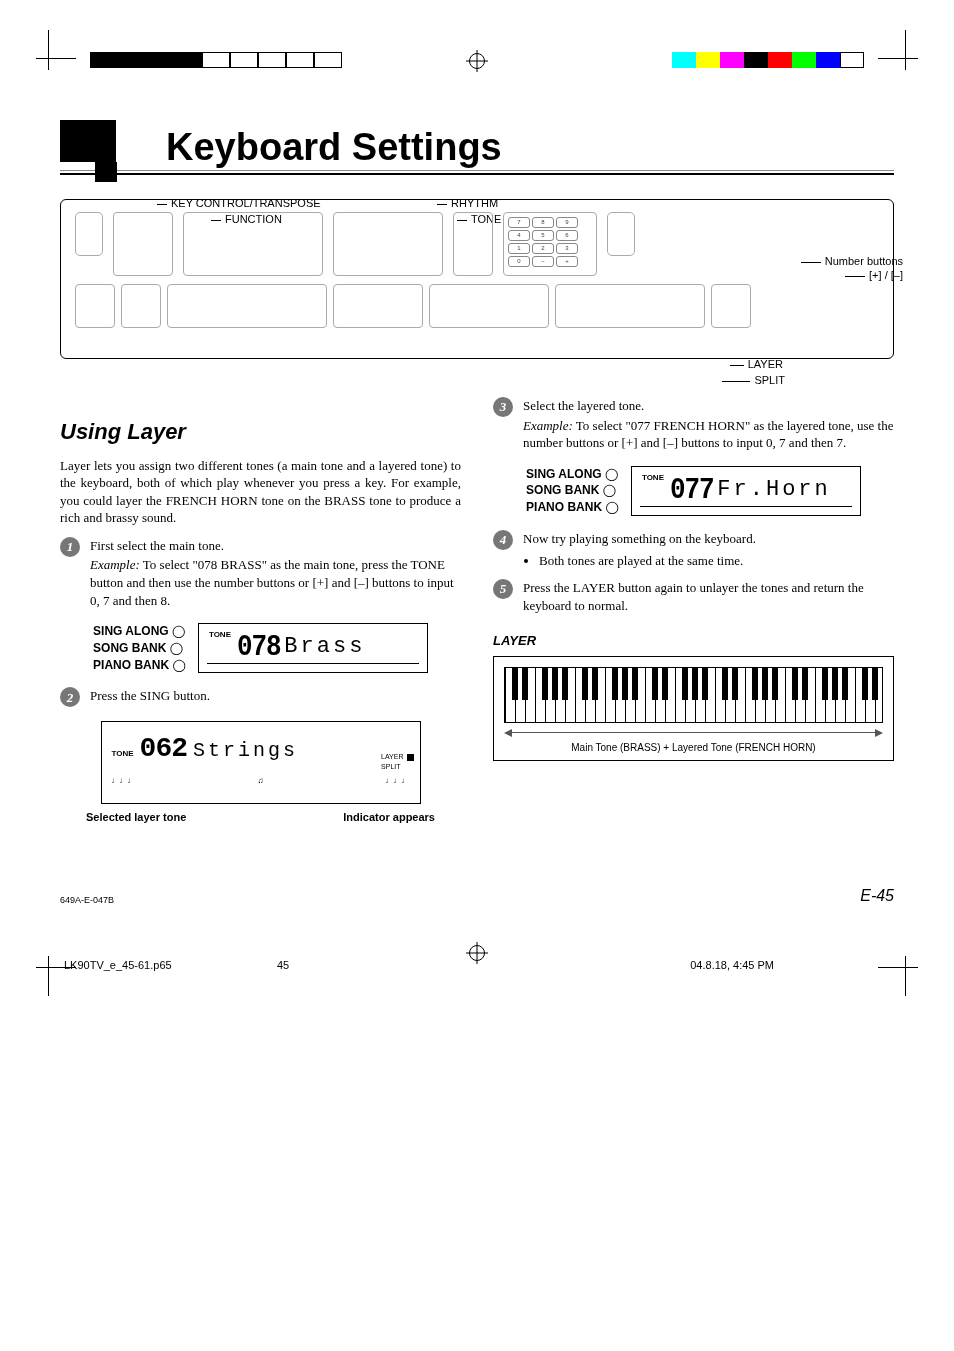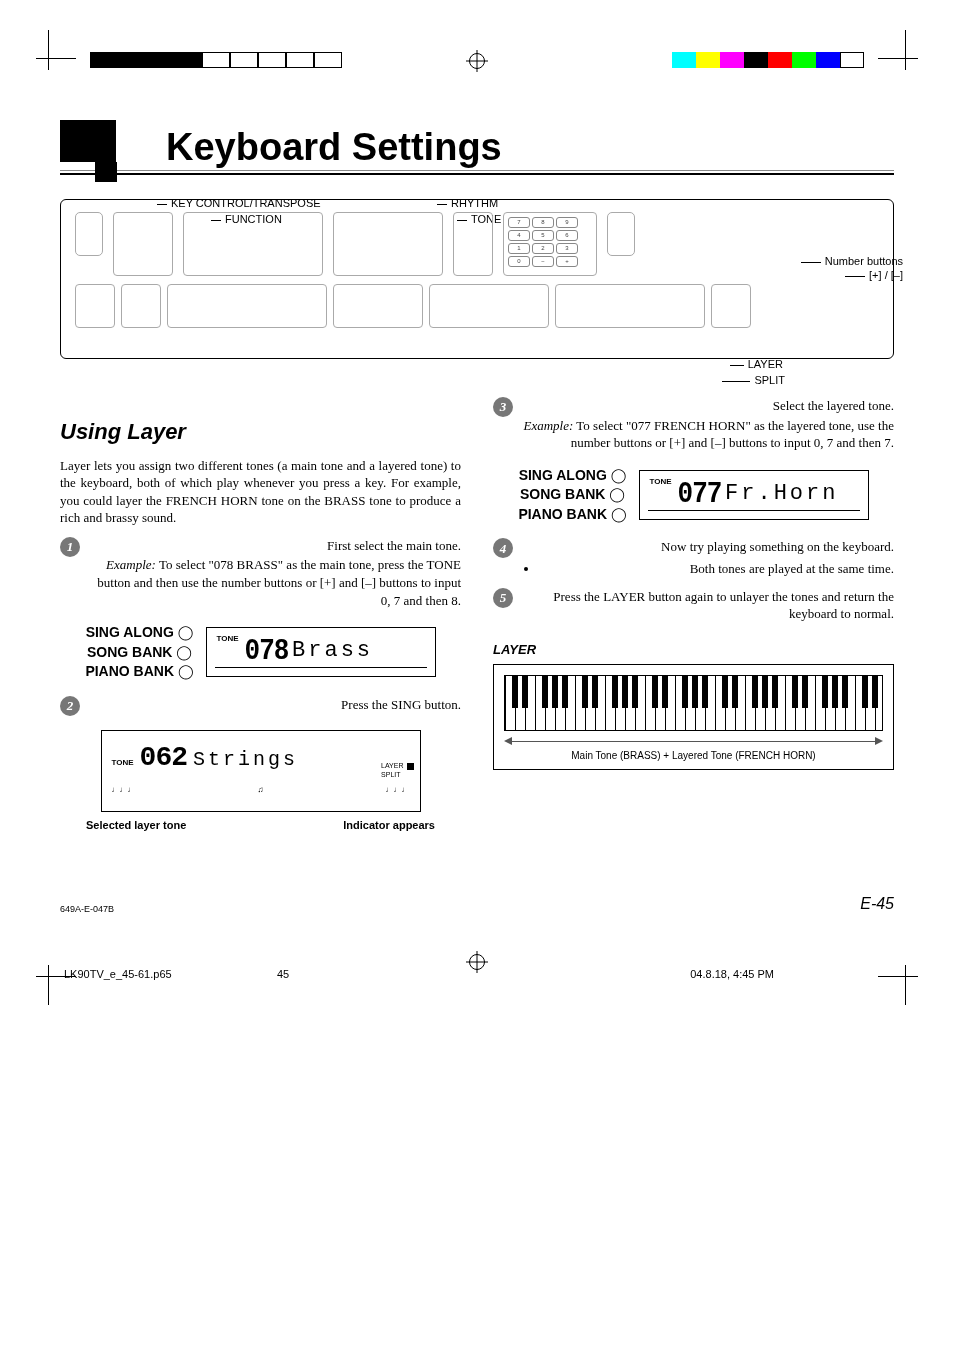--- a/index.html
+++ b/index.html
@@ -60,28 +60,28 @@
   .col { flex:1; min-width:0; }
   .intro { font-family: Georgia, "Times New Roman", serif; text-align:justify; }
 
   h2.section { font-style:italic; font-weight:bold; font-size:22px; margin:30px 0 10px; }
   .bodytext { font-family: Georgia, serif; text-align:justify; }
 
   .blackbar { background:#000; color:#fff; font-weight:bold; font-style:italic; padding:5px 10px; border-radius:2px; margin:16px 0 14px; font-size:14px; }
 
   .step { display:flex; gap:10px; margin:10px 0; font-family: Georgia, serif; }
   .step .num { width:20px; height:20px; border-radius:50%; background:#777; color:#fff; font-style:italic; font-weight:bold; font-size:13px; display:flex; align-items:center; justify-content:center; flex-shrink:0; }
-  .step .txt { flex:1;text-align:right; }
+  .step .txt { flex:1; }
   .step .example { display:block; margin-top:2px; }
   .step .example .exlabel { font-style:italic; }
   .step ul { list-style:disc; margin:4px 0 0 16px; }
 
   
   .lcd-wrap { display:flex; align-items:center; justify-content:center; gap:12px; margin:14px 0; }
-  .modes { font-size:14px; font-weight:bold; text-align:center; line-height:1.4; }
+  .modes { font-size:12px; font-weight:bold; text-align:left; line-height:1.4; }
   .modes span::after { content:" ◯"; font-weight:normal; }
   .lcd { border:1px solid #000; width:230px; height:50px; position:relative; padding:6px 10px; }
   .lcd .tone-lbl { font-size:8px; font-weight:bold; position:absolute; left:10px; top:6px; }
   .lcd .digits { font-family:"Courier New", monospace; font-weight:bold; font-size:26px; letter-spacing:-1px; display:inline-block; margin-left:28px; transform:scaleY(1.15); }
   .lcd .name { font-family:"Courier New", monospace; font-size:22px; letter-spacing:3px; vertical-align:2px; }
   .lcd .underline { position:absolute; left:8px; right:8px; bottom:8px; height:1px; background:#000; }
 
   .lcd2 { border:1px solid #000; width:320px; margin:14px auto 6px; padding:8px 10px 16px; position:relative; }
   .lcd2 .tone-lbl { font-size:8px; font-weight:bold; }
   .lcd2 .row1 { display:flex; align-items:baseline; gap:6px; }

